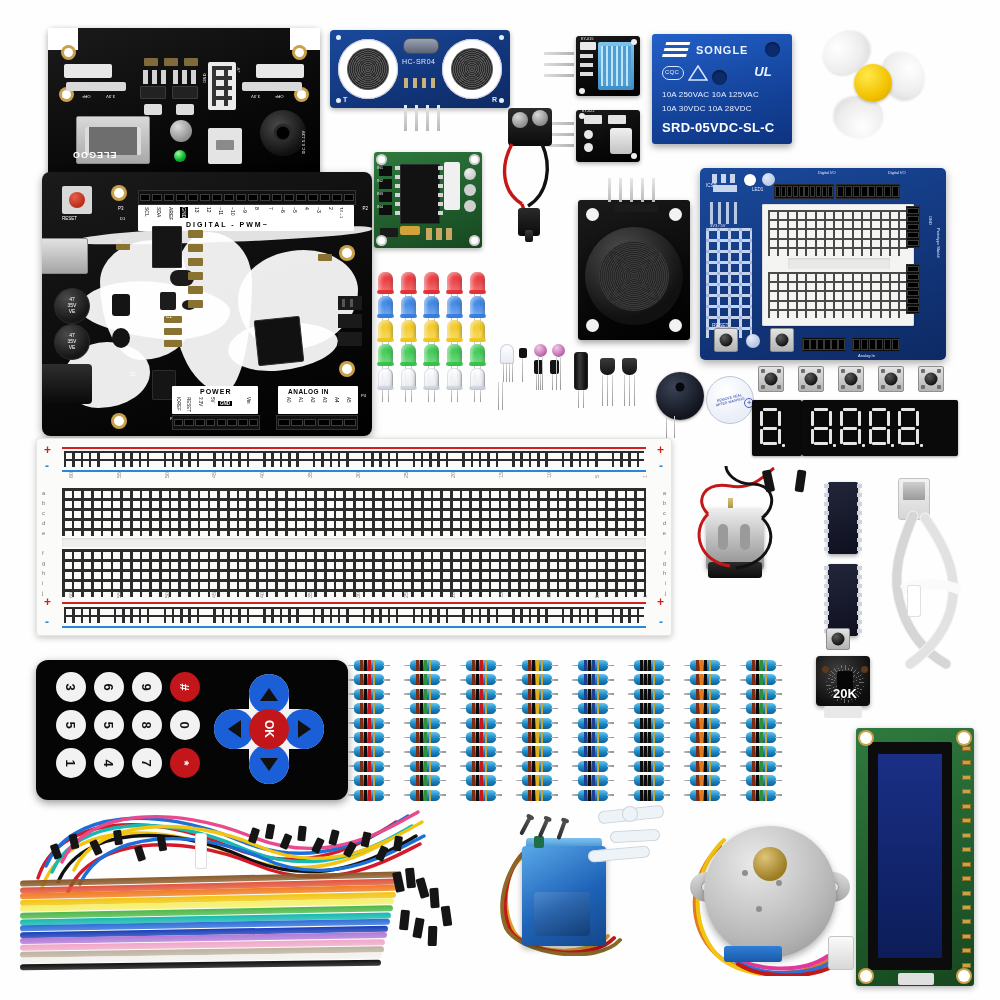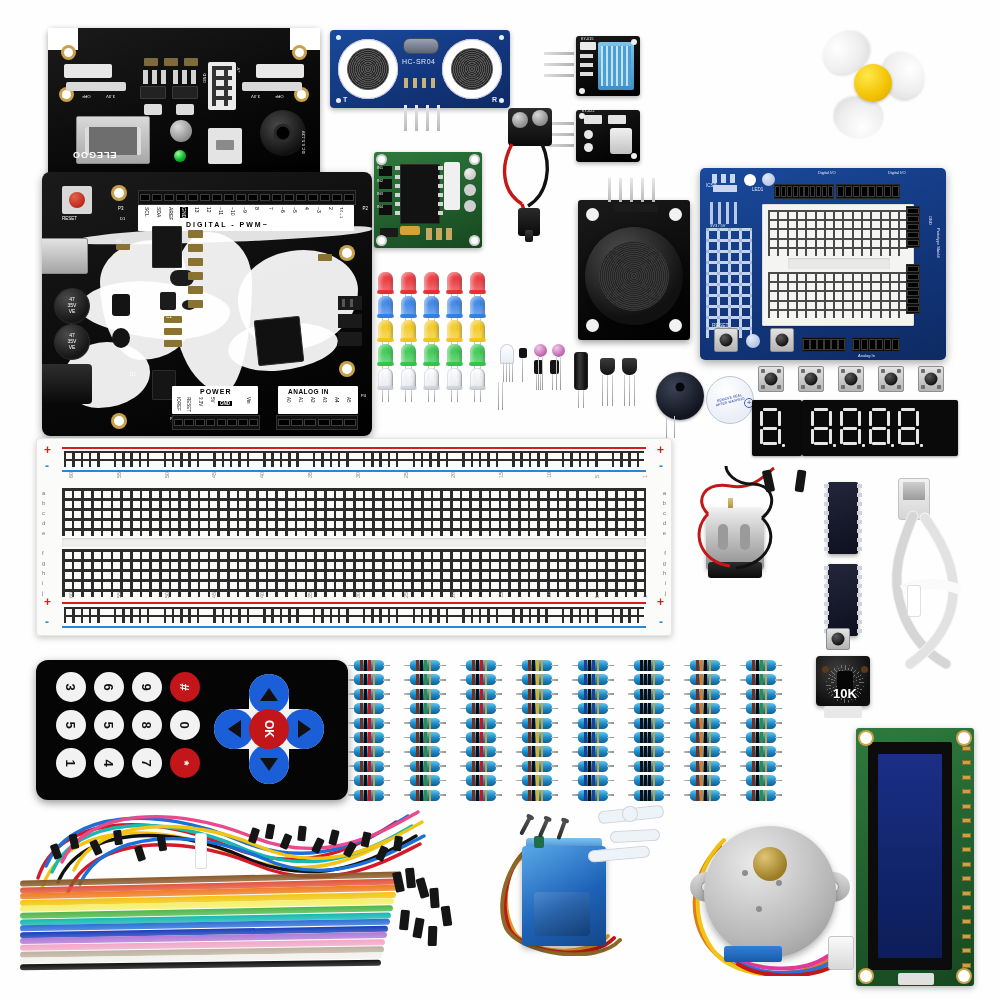--- a/index.html
+++ b/index.html
@@ -373,20 +373,42 @@
     <div class="abs" style="left:3px;top:3px;width:6px;height:6px;border-radius:50%;background:#eee;"></div>
     <div class="abs" style="right:3px;bottom:3px;width:6px;height:6px;border-radius:50%;background:#eee;"></div>
     <div class="abs tiny" style="left:6px;top:0;font-size:3.5px;">KY-022</div>
   </div>
   <div class="abs" style="left:544px;top:122px;width:34px;height:30px;">
     <div class="abs" style="left:0;top:0;width:30px;height:3px;background:linear-gradient(90deg,#e0e0e0,#b0b0b0);"></div>
     <div class="abs" style="left:0;top:11px;width:30px;height:3px;background:linear-gradient(90deg,#e0e0e0,#b0b0b0);"></div>
     <div class="abs" style="left:0;top:22px;width:30px;height:3px;background:linear-gradient(90deg,#e0e0e0,#b0b0b0);"></div>
   </div>
 
+  <div class="abs" id="relay">
+    <div class="abs" style="left:12px;top:8px;width:24px;height:16px;
+      background:repeating-linear-gradient(180deg,#fff 0 3px,transparent 3px 6px);
+      transform:skewX(-16deg);"></div>
+    <div class="rl" style="left:44px;top:10px;font-size:11px;font-weight:bold;letter-spacing:1px;">SONGLE</div>
+    <div class="rhole" style="right:12px;top:8px;"></div>
+    <div class="rhole" style="left:60px;top:36px;"></div>
+    <div class="abs" style="left:10px;top:32px;width:22px;height:14px;border:1.6px solid #dce6ff;border-radius:9px;"></div>
+    <div class="rl" style="left:13px;top:35px;font-size:6px;">CQC</div>
+    <div class="abs" style="left:36px;top:31px;width:0;height:0;border-left:10px solid transparent;
+      border-right:10px solid transparent;border-bottom:16px solid transparent;
+      box-shadow:none;"></div>
+    <div class="abs" style="left:36px;top:31px;width:20px;height:16px;">
+      <svg width="20" height="16" viewBox="0 0 20 16">
+        <polygon points="10,1 19,15 1,15" fill="none" stroke="#dce6ff" stroke-width="1.5"></polygon>
+      </svg>
+    </div>
+    <div class="rl" style="right:20px;top:30px;font-size:13px;font-weight:bold;font-style:italic;">UL</div>
+    <div class="rl" style="left:10px;top:56px;">10A 250VAC   10A 125VAC</div>
+    <div class="rl" style="left:10px;top:70px;">10A  30VDC   10A  28VDC</div>
+    <div class="rlbig abs" style="left:10px;top:86px;">SRD-05VDC-SL-C</div>
+  </div>
 
   <div class="abs" id="fan-blade">
     <div class="blade" style="left:4px;top:4px;transform:rotate(-35deg);"></div>
     <div class="blade" style="right:0px;top:28px;transform:rotate(70deg);"></div>
     <div class="blade" style="left:16px;bottom:0px;transform:rotate(185deg);"></div>
     <div class="hub"></div>
   </div>
 
   <div class="abs pcb-black" id="uno-board">
 
@@ -1956,21 +1978,21 @@
     </div>
 
   <div class="abs" id="potentiometer">
     <div class="pot-body"></div>
     <div class="pot-dial"></div>
     <div class="pot-knob"></div>
     <div class="abs" style="left:6px;top:14px;width:7px;height:7px;border-radius:50%;background:#5a3a1a;"></div>
     <div class="abs" style="right:6px;top:14px;width:7px;height:7px;border-radius:50%;background:#5a3a1a;"></div>
     <div class="abs" style="left:8px;bottom:-2px;width:38px;height:12px;background:#e8e8e8;border-radius:2px;"></div>
     <div class="abs" style="left:4px;top:34px;width:50px;font-size:13px;font-weight:bold;color:#fff;
-      text-align:center;text-shadow:0 1px 1px rgba(0,0,0,.7);">10K</div>
+      text-align:center;text-shadow:0 1px 1px rgba(0,0,0,.7);">20K</div>
   </div>
   <div class="pushbtn" style="left:826px;top:628px;width:22px;height:20px;"></div>
 
   <div class="abs pcb-green" id="lcd1602">
     <div class="lcd-bezel">
       <div class="lcd-screen"></div>
     </div>
     <div class="lcd-pads">
       <i></i>
         <i></i>

